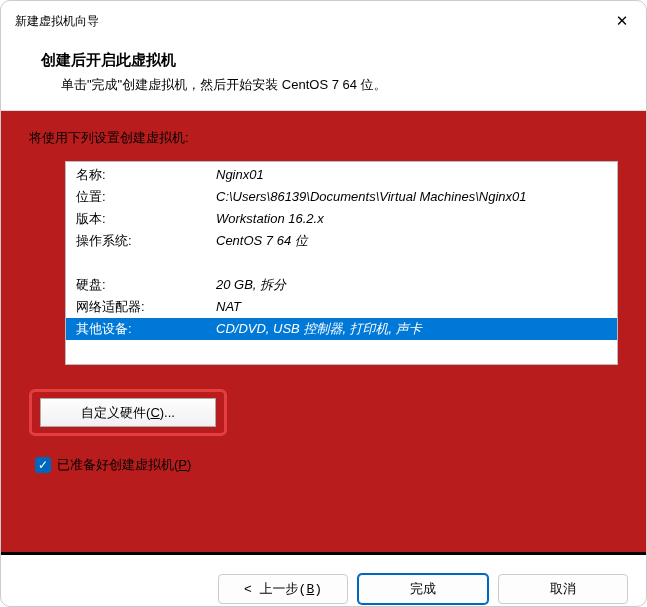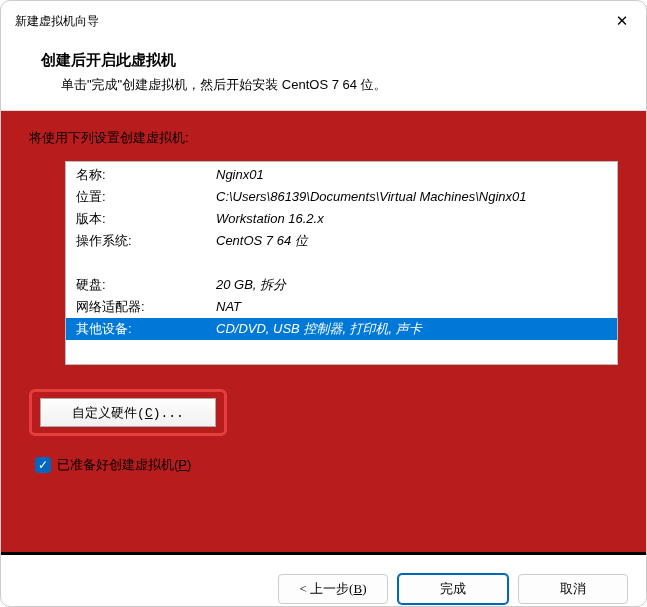--- a/index.html
+++ b/index.html
@@ -80,21 +80,21 @@
     padding: 6px 8px;
     margin-top: 24px;
   }
   .custom-btn {
     width: 176px;
     height: 29px;
     background: linear-gradient(#fdfdfd,#f1f1f1);
     border: 1px solid #aaa;
     font-size: 13px;
     cursor: pointer;
-    font-family: Liberation Mono, monospace;
+    font-family: Liberation Sans, sans-serif;
   }
   .chkrow {
     margin-top: 20px;
     display: flex;
     align-items: center;
     gap: 6px;
     margin-left: 6px;
   }
   .chkbox {
     width: 16px;
@@ -111,28 +111,28 @@
   }
   .footer {
     height: 68px;
     display: flex;
     align-items: center;
     justify-content: flex-end;
     gap: 10px;
     padding-right: 18px;
   }
   .footer button {
-    width: 110px;
+    width: 130px;
     height: 30px;
     background: #fdfdfd;
     border: 1px solid #ccc;
     border-radius: 4px;
     font-size: 13px;
     cursor: pointer;
-    font-family: Liberation Serif, serif;
+    font-family: Liberation Mono, monospace;
   }
   .footer button.primary {
     border: 1px solid #0067c0;
     box-shadow: 0 0 0 1px #0067c0;
   }
   .ul { text-decoration: underline; }
 </style>
 </head>
 <body>
 

